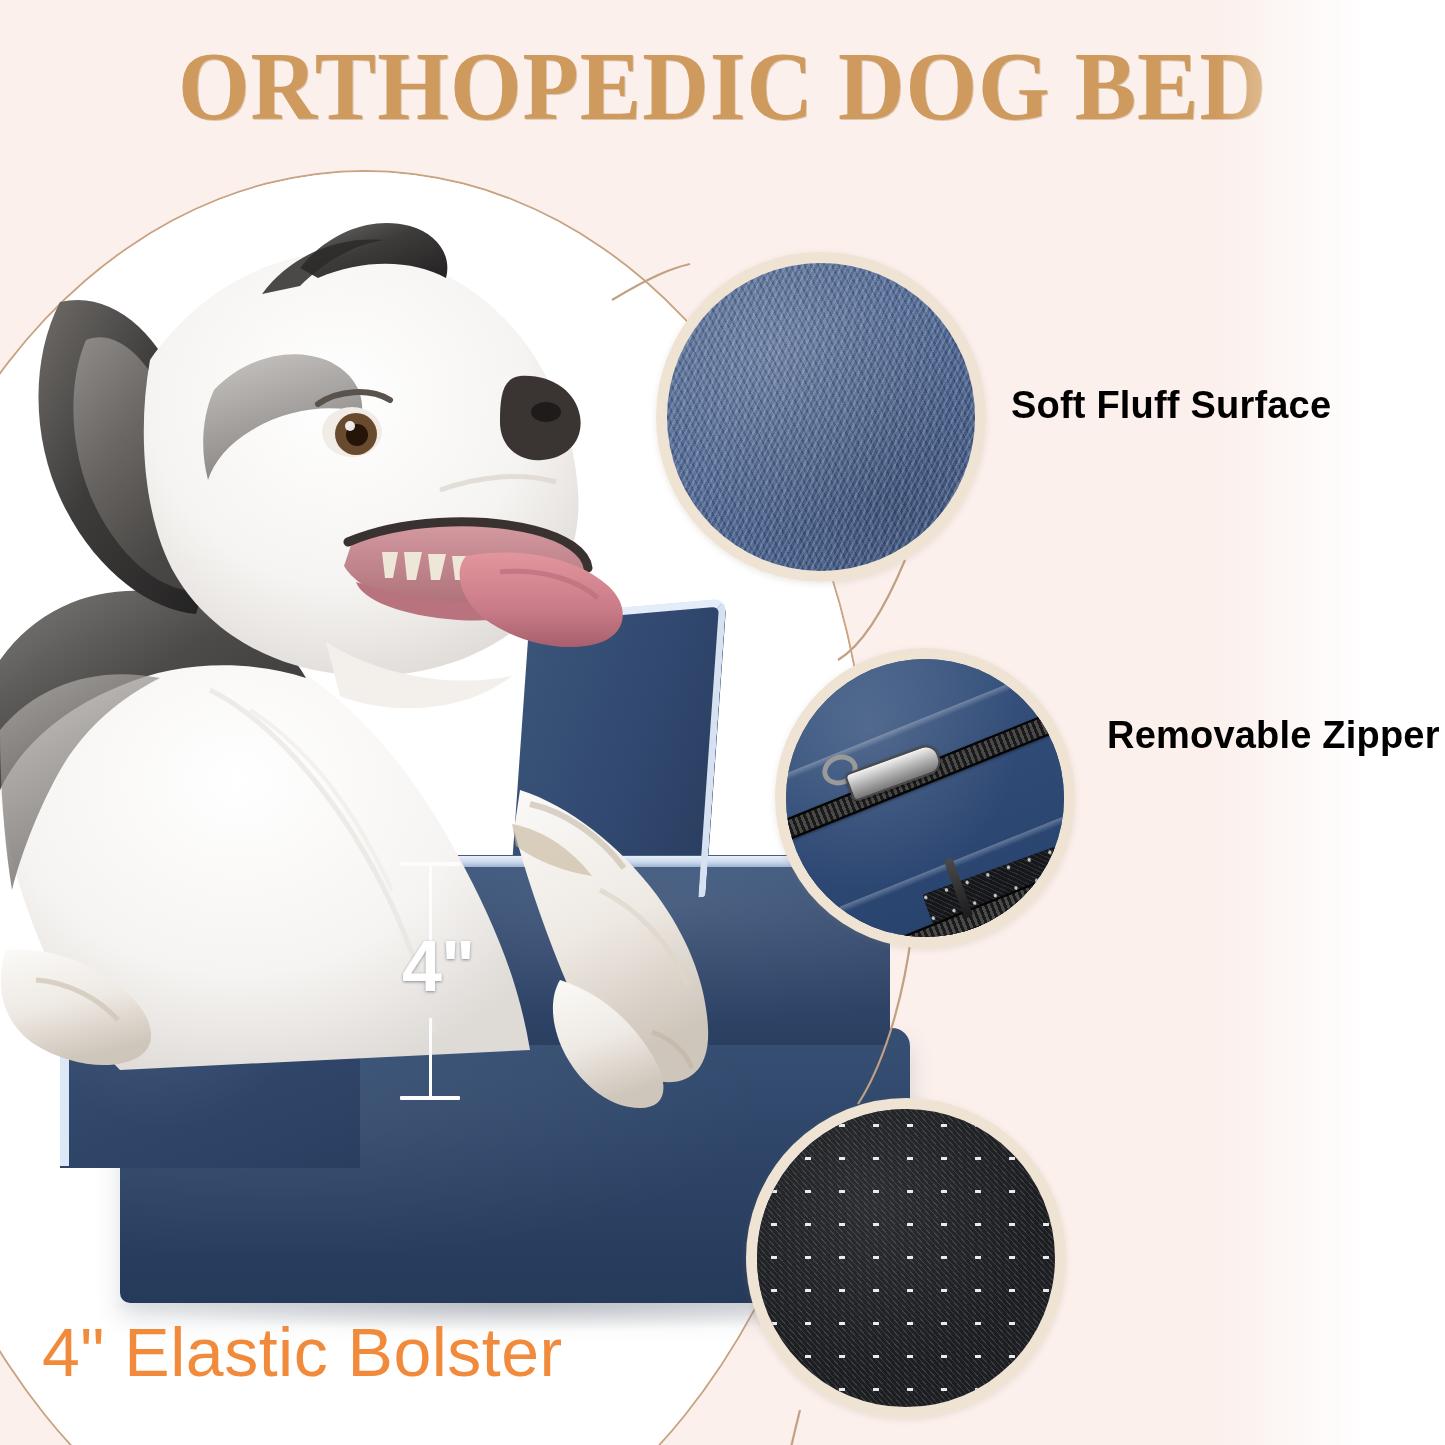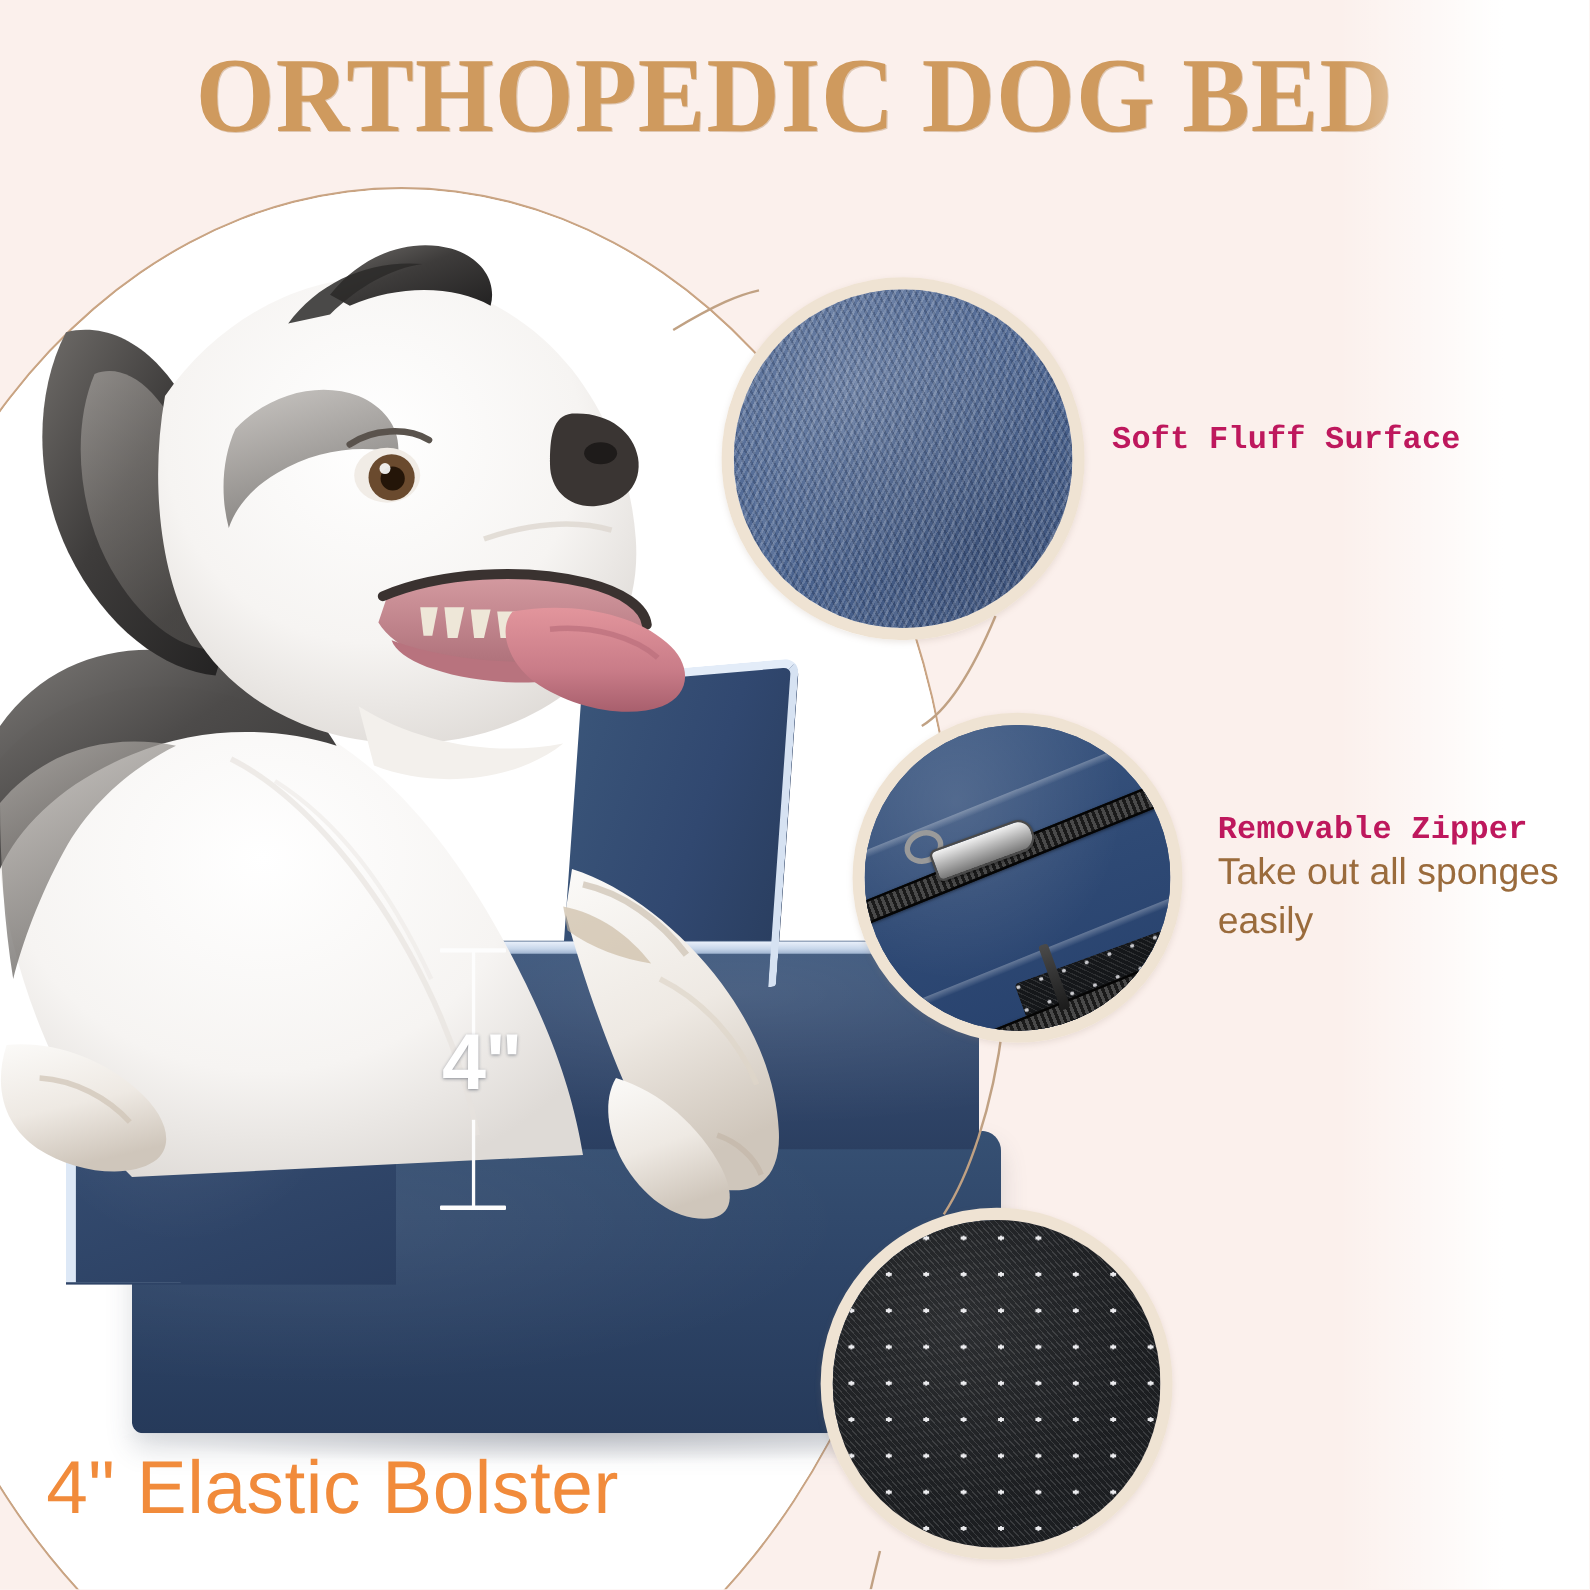--- a/index.html
+++ b/index.html
@@ -291,38 +291,38 @@
     background-size: auto, 34px 33px, auto;
     background-position: 0 0, 0 0, 0 0;
   }
 
   
   #connectors { position: absolute; inset: 0; z-index: 45; pointer-events: none; }
 
   
   .label-block { position: absolute; z-index: 60; }
   .label-head {
-    font-family: Liberation Mono, monospace;
+    font-family: Liberation Sans, sans-serif;
     font-weight: 700;
-    font-size: 29px;
+    font-size: 38px;
     line-height: 1.22;
-    color: #be185d;
+    color: #000000;
     letter-spacing: .2px;
     white-space: nowrap;
   }
   .label-sub {
     font-family: "Liberation Sans", sans-serif;
     font-weight: 400;
     font-size: 34px;
     line-height: 1.28;
     color: #9a6b3c;
     max-width: 330px;
   }
   #label-fluff { left: 1011px; top: 382px; }
-  #label-zip   { left: 1107px; top: 737px; }
+  #label-zip   { left: 1107px; top: 712px; }
   #label-grip  { left: 1086px; top: 1193px; }
   #label-grip .label-head { line-height: 1.30; }
 
   
   #caption-bolster {
     position: absolute;
     left: 42px; top: 1318px;
     z-index: 60;
     font-family: "Liberation Sans", sans-serif;
     font-weight: 300;
@@ -513,19 +513,18 @@
   <div id="swatch-grip" class="swatch">
     <div class="swatch-fill fill-grip"></div>
   </div>
 
   <div id="label-fluff" class="label-block">
     <div class="label-head">Soft Fluff Surface</div>
   </div>
 
   <div id="label-zip" class="label-block">
     <div class="label-head">Removable Zipper</div>
-    <div class="label-sub">Take out all sponges easily</div>
   </div>
 
 
   <div id="caption-bolster">4" Elastic Bolster</div>
 
 </div>
 
 </body></html>

